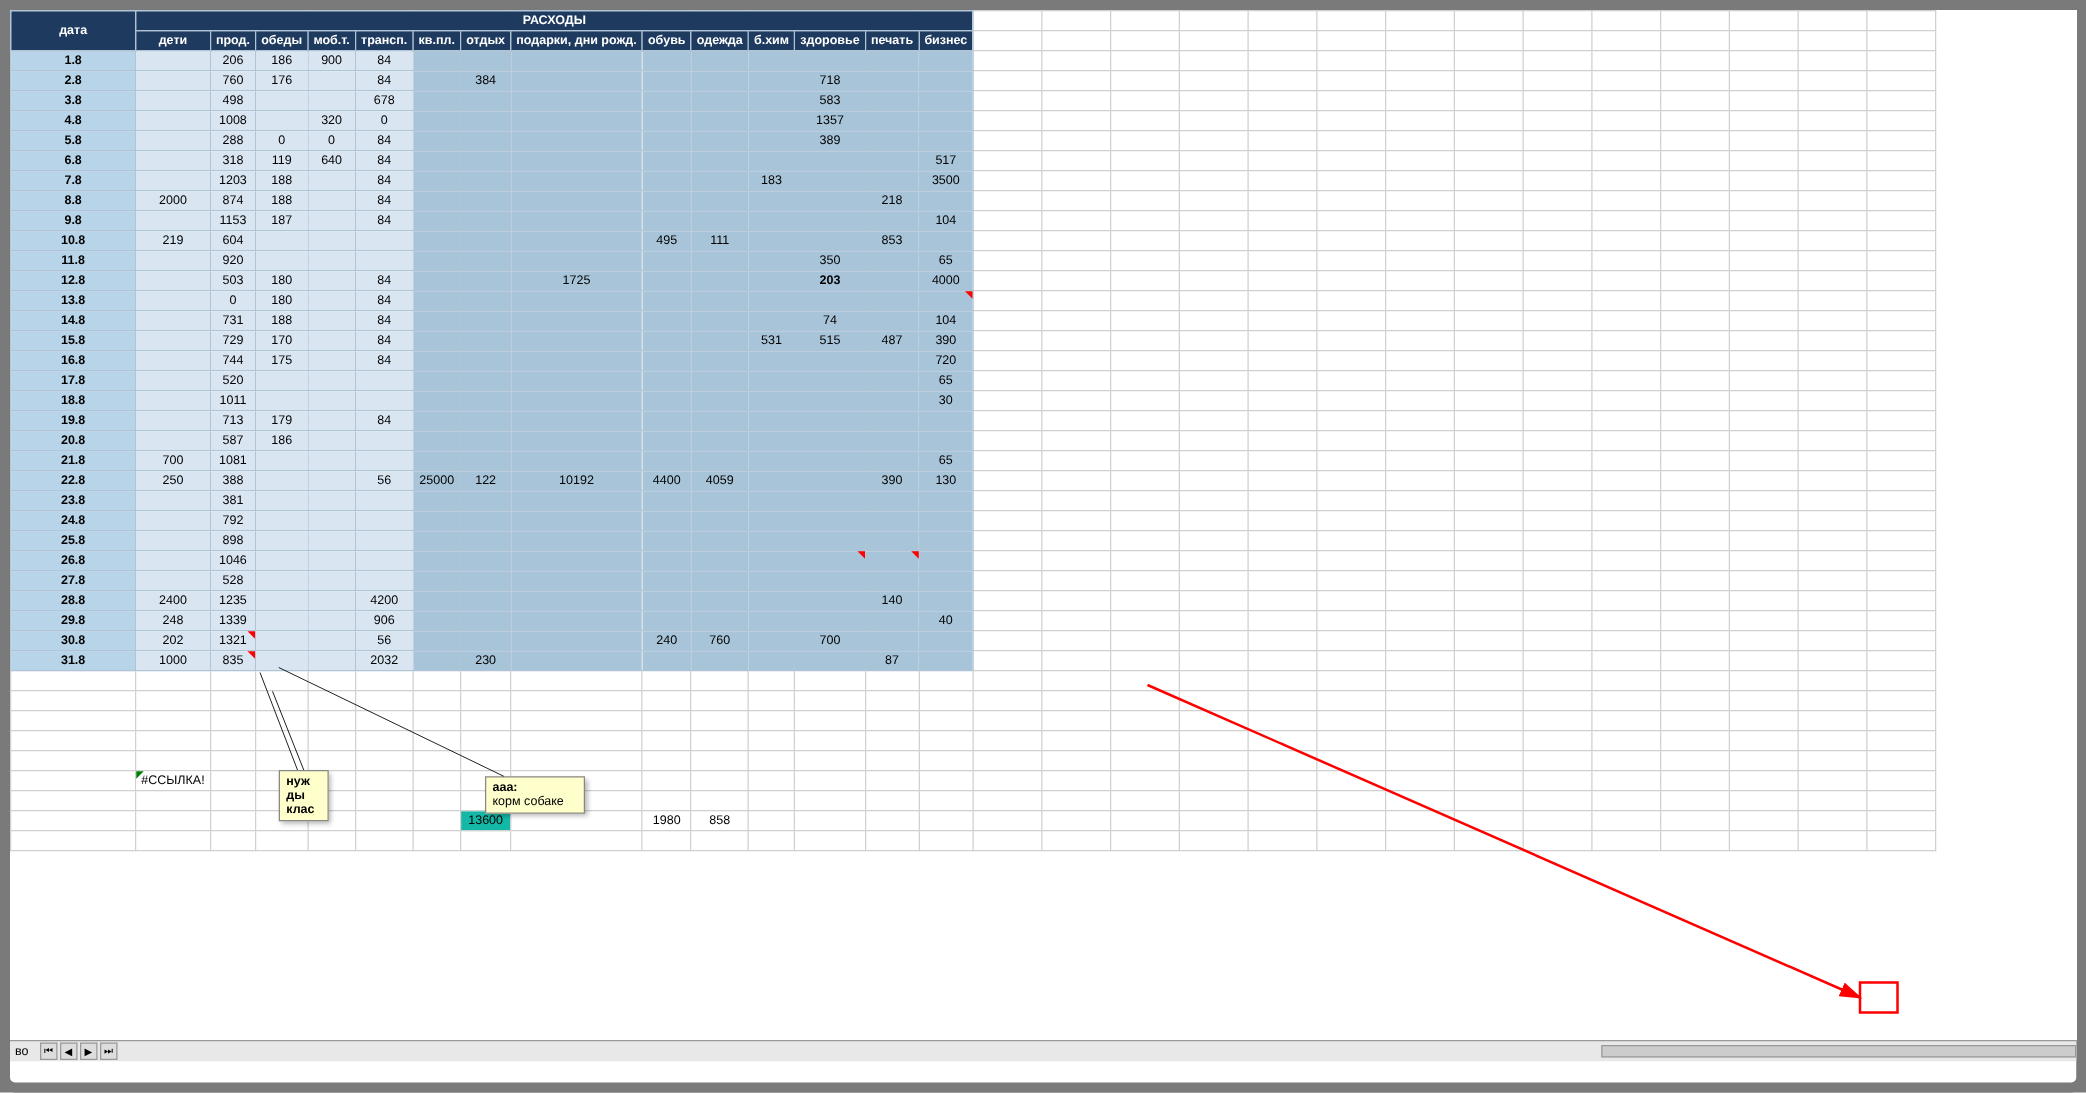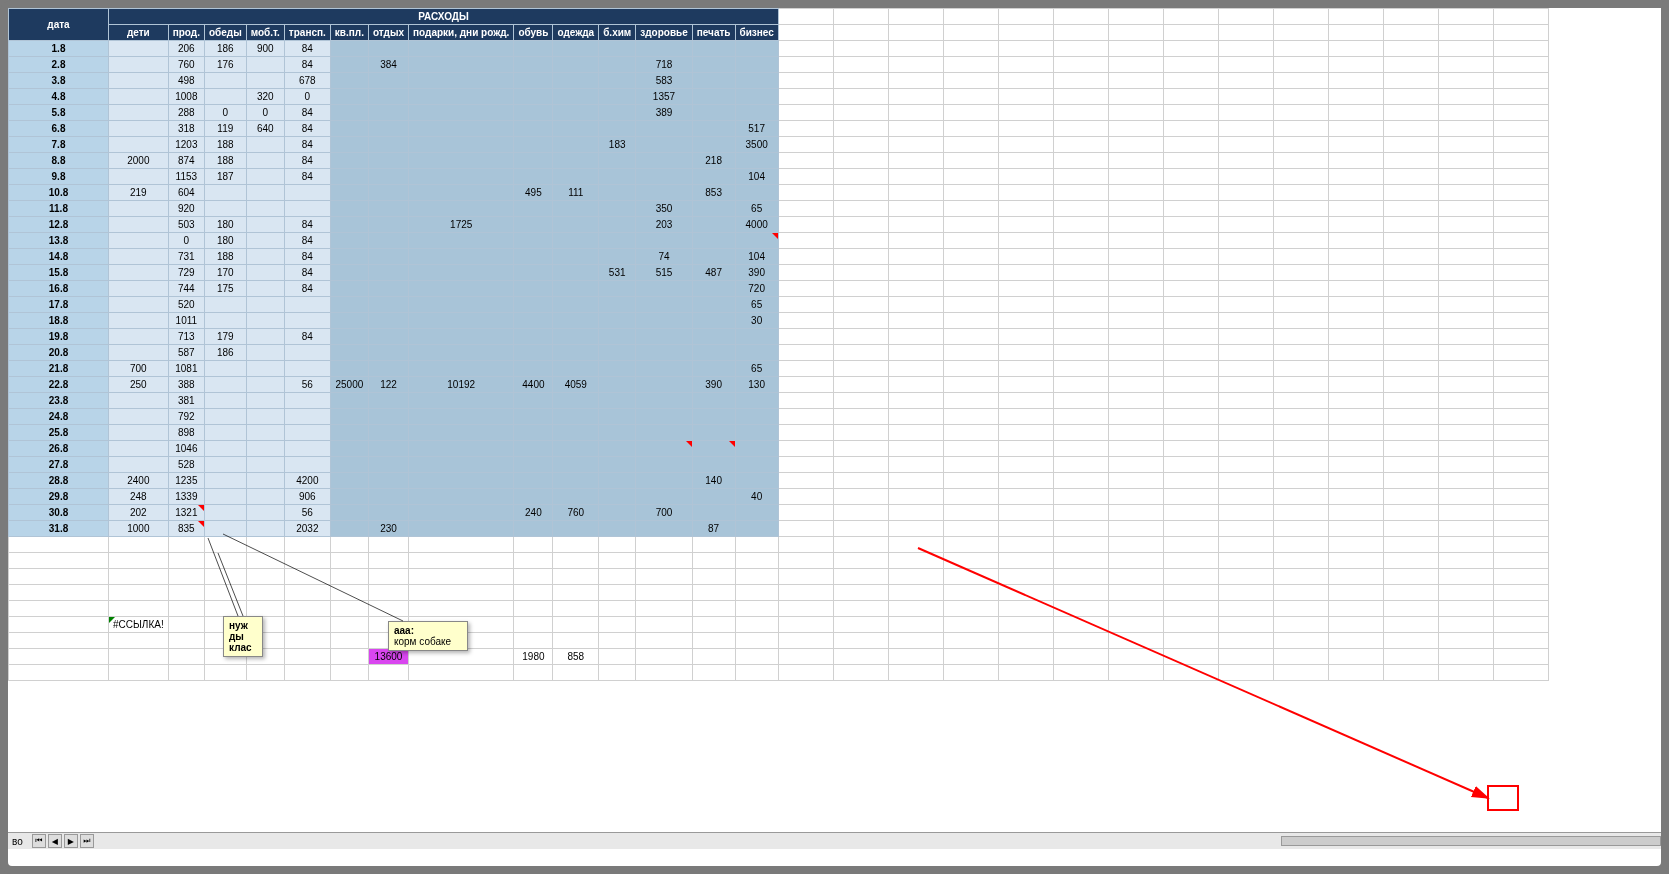--- a/index.html
+++ b/index.html
@@ -433,21 +433,21 @@
             <td class="data-cell" style="position:relative;">503</td>
             <td class="data-cell" style="position:relative;">180</td>
             <td class="data-cell" style="position:relative;"></td>
             <td class="data-cell" style="position:relative;">84</td>
             <td class="data-cell shaded" style="position:relative;"></td>
             <td class="data-cell shaded" style="position:relative;"></td>
             <td class="data-cell shaded" style="position:relative;">1725</td>
             <td class="data-cell shaded" style="position:relative;"></td>
             <td class="data-cell shaded" style="position:relative;"></td>
             <td class="data-cell shaded" style="position:relative;"></td>
-            <td class="data-cell shaded" style="position:relative;">203</td>
+            <td class="data-cell shaded" style="position:relative;font-weight:bold;">203</td>
             <td class="data-cell shaded" style="position:relative;"></td>
             <td class="data-cell shaded" style="position:relative;">4000</td>
             <td style="border:1px solid #d0d0d0;background:#fff;"></td>
             <td style="border:1px solid #d0d0d0;background:#fff;"></td>
             <td style="border:1px solid #d0d0d0;background:#fff;"></td>
             <td style="border:1px solid #d0d0d0;background:#fff;"></td>
             <td style="border:1px solid #d0d0d0;background:#fff;"></td>
             <td style="border:1px solid #d0d0d0;background:#fff;"></td>
             <td style="border:1px solid #d0d0d0;background:#fff;"></td>
             <td style="border:1px solid #d0d0d0;background:#fff;"></td>
@@ -1271,21 +1271,21 @@
             <td style="border:1px solid #d0d0d0;background:#fff;"></td>
           </tr>
           <tr>
             <td style="border:1px solid #d0d0d0;background:#fff;"></td>
             <td style="border:1px solid #d0d0d0;background:#fff;text-align:center;"></td>
             <td style="border:1px solid #d0d0d0;background:#fff;text-align:center;"></td>
             <td style="border:1px solid #d0d0d0;background:#fff;text-align:center;"></td>
             <td style="border:1px solid #d0d0d0;background:#fff;text-align:center;"></td>
             <td style="border:1px solid #d0d0d0;background:#fff;text-align:center;"></td>
             <td style="border:1px solid #d0d0d0;background:#fff;text-align:center;"></td>
-            <td style="border:1px solid #d0d0d0;background:#d946ef;">13600</td>
+            <td style="border:1px solid #d0d0d0;background:#14b8a6;">13600</td>
             <td style="border:1px solid #d0d0d0;background:#fff;text-align:center;"></td>
             <td style="border:1px solid #d0d0d0;background:#fff;text-align:center;">1980</td>
             <td style="border:1px solid #d0d0d0;background:#fff;text-align:center;">858</td>
             <td style="border:1px solid #d0d0d0;background:#fff;text-align:center;"></td>
             <td style="border:1px solid #d0d0d0;background:#fff;text-align:center;"></td>
             <td style="border:1px solid #d0d0d0;background:#fff;text-align:center;"></td>
             <td style="border:1px solid #d0d0d0;background:#fff;text-align:center;"></td>
             <td style="border:1px solid #d0d0d0;background:#fff;"></td>
             <td style="border:1px solid #d0d0d0;background:#fff;"></td>
             <td style="border:1px solid #d0d0d0;background:#fff;"></td>

